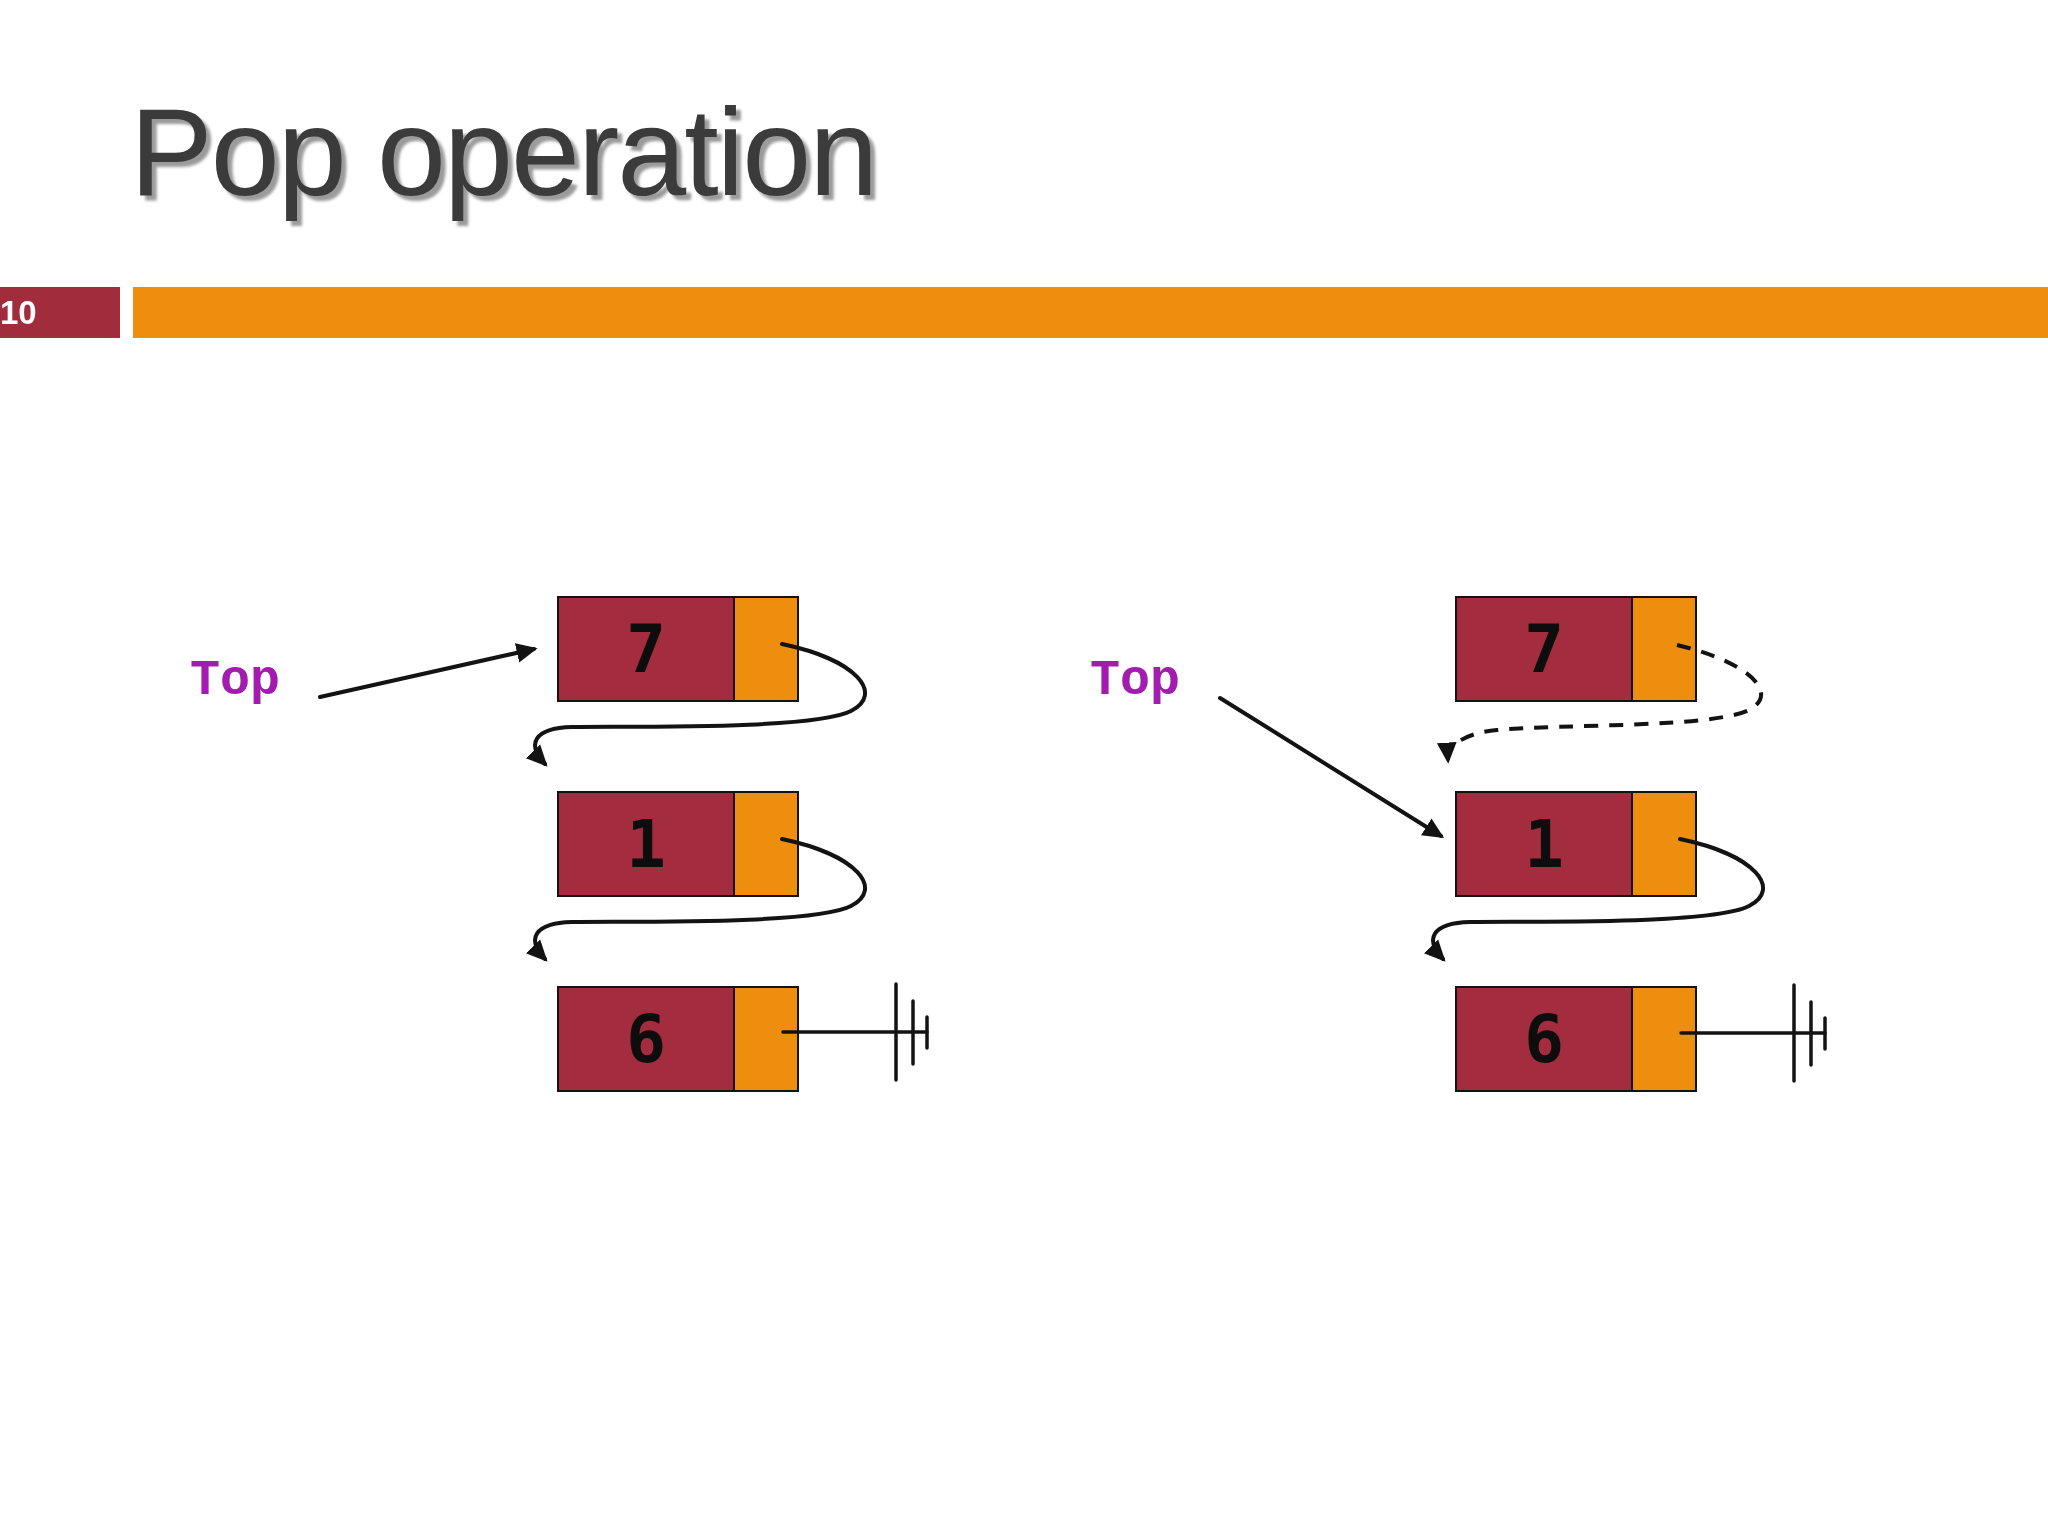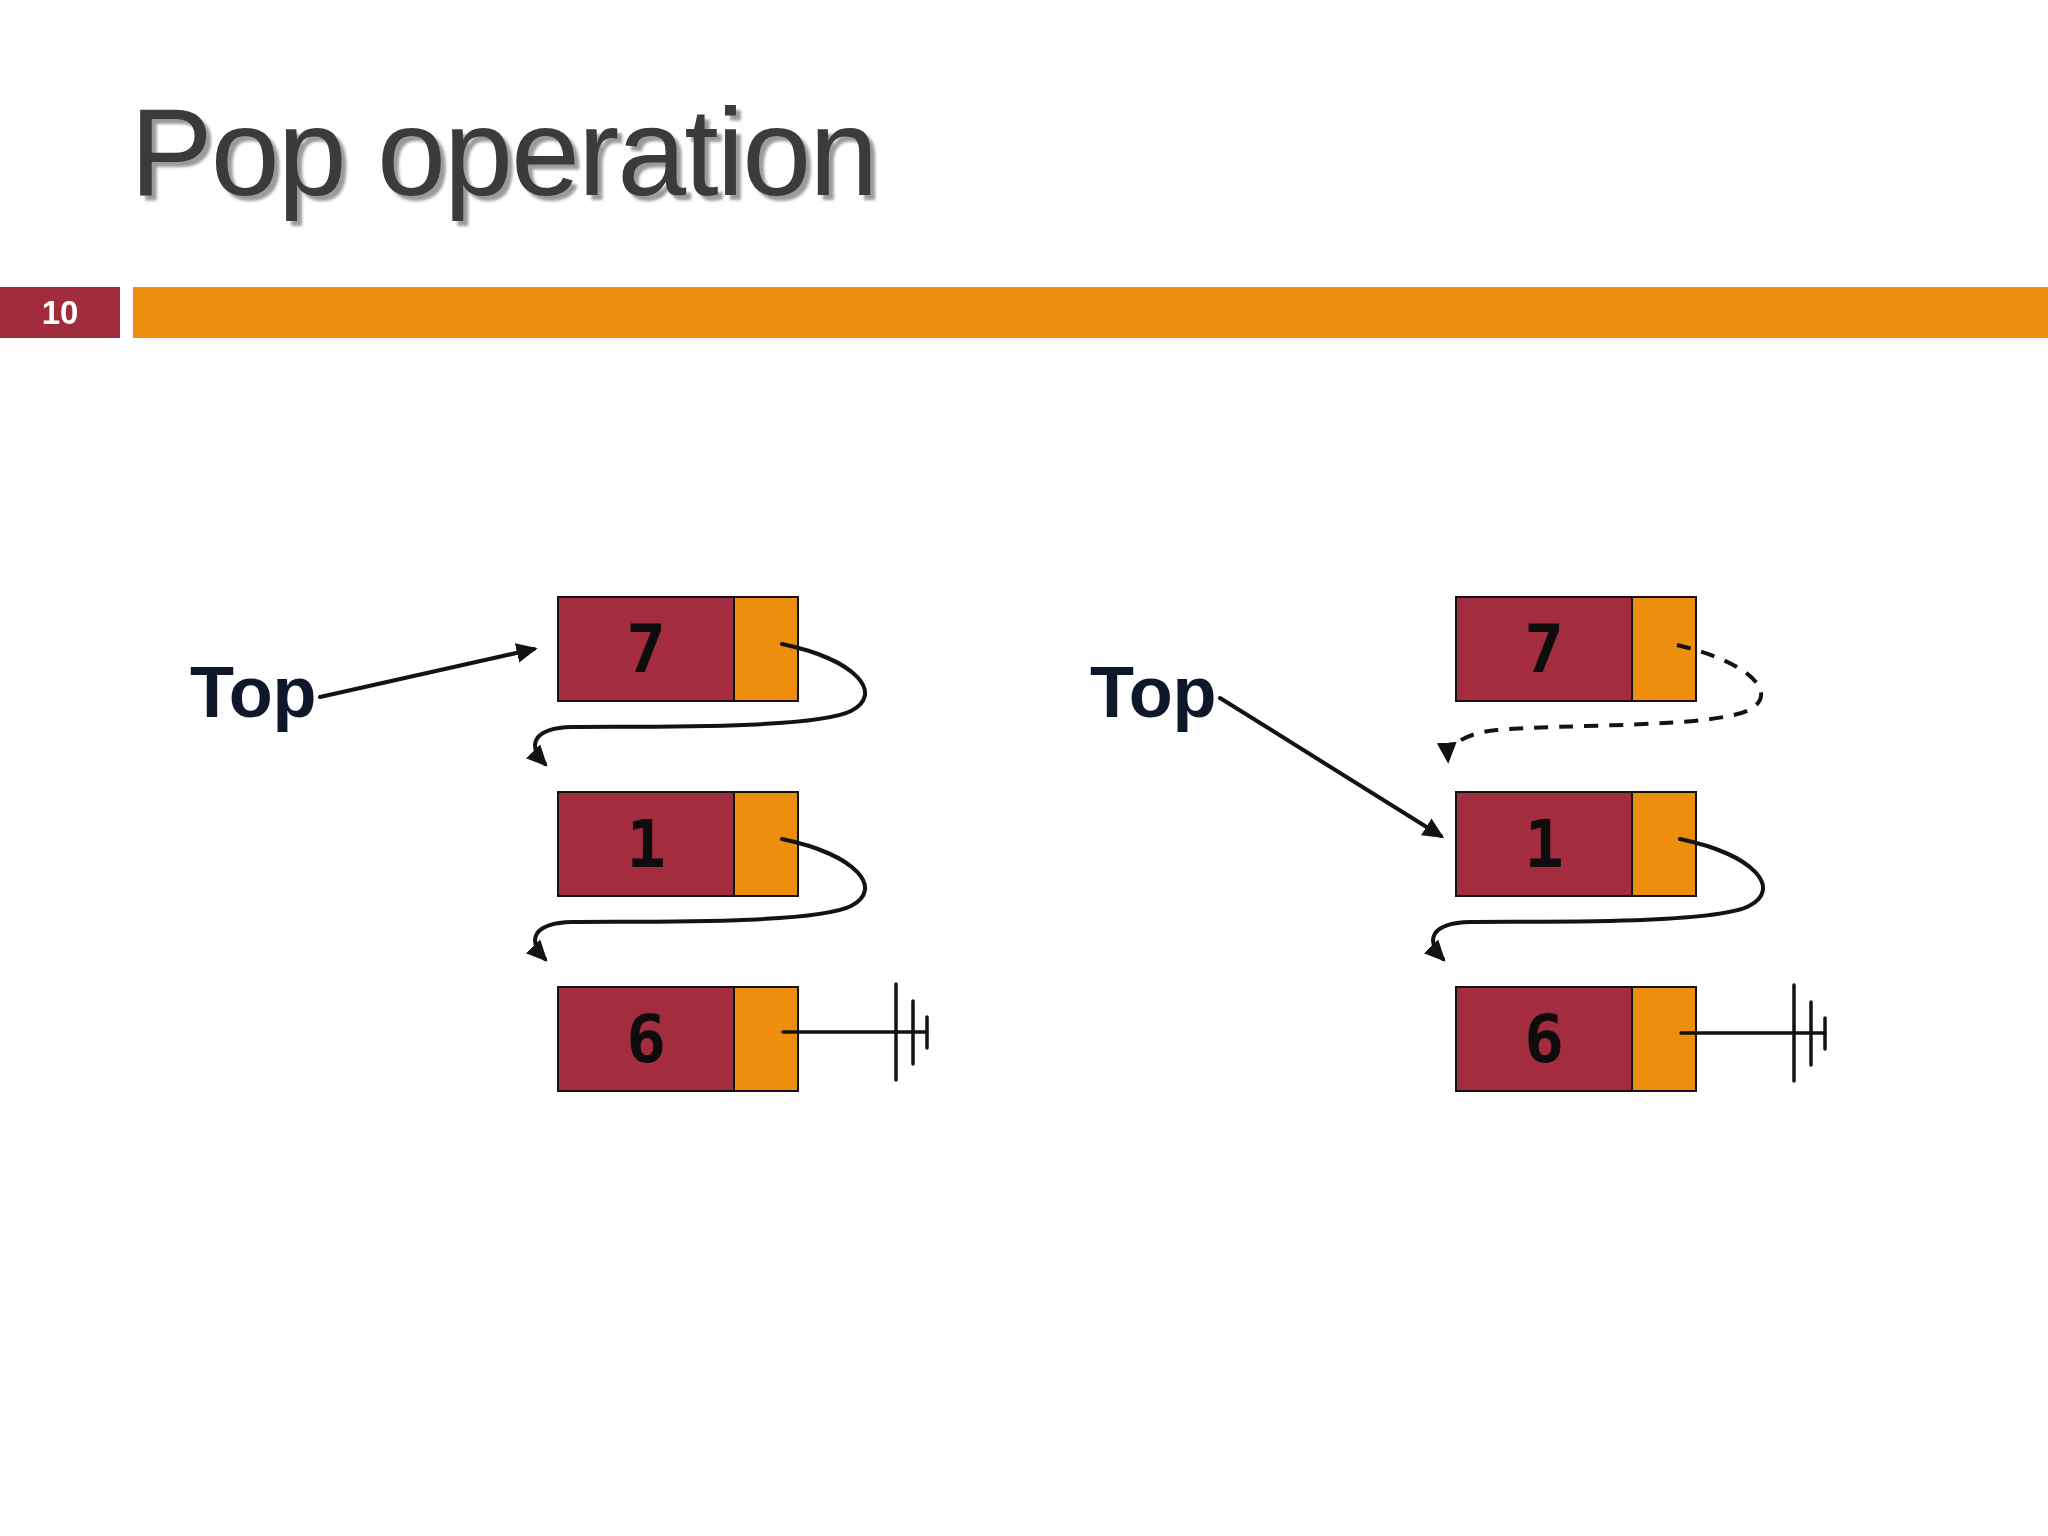--- a/index.html
+++ b/index.html
@@ -11,32 +11,32 @@
   .title{
     position:absolute;left:130px;top:84px;
     font-size:124px;font-weight:normal;color:#3b3b3b;
     letter-spacing:-2px;line-height:1.1;
     text-shadow:5px 5px 3px #9b9b9b;
     white-space:nowrap;
   }
   .page-box{
     position:absolute;left:0;top:287px;width:120px;height:51px;
     background:#a12c3c;color:#ffffff;
-    display:flex;align-items:center;justify-content:center;
+    display:flex;align-items:center;justify-content:flex-start;
     font-size:33px;font-weight:bold;
   }
   .accent-bar{
     position:absolute;left:133px;top:287px;width:1915px;height:51px;
     background:#ee8e0e;
   }
   
   .top-label{
     position:absolute;
-    font-family:Liberation Sans, sans-serif;
-    font-weight:bold;font-size:72px;color:#0f172a;line-height:1;
+    font-family:Liberation Mono, monospace;
+    font-weight:bold;font-size:50px;color:#a21caf;line-height:1;
     white-space:nowrap;
   }
   .top-label.left{left:190px;top:656px;}
   .top-label.right{left:1090px;top:656px;}
   .node{
     position:absolute;width:238px;height:102px;
     border:2px solid #131313;display:flex;background:#ee8e0e;
   }
   .node .cell-data{
     width:174px;background:#a32c3e;border-right:2px solid #131313;

